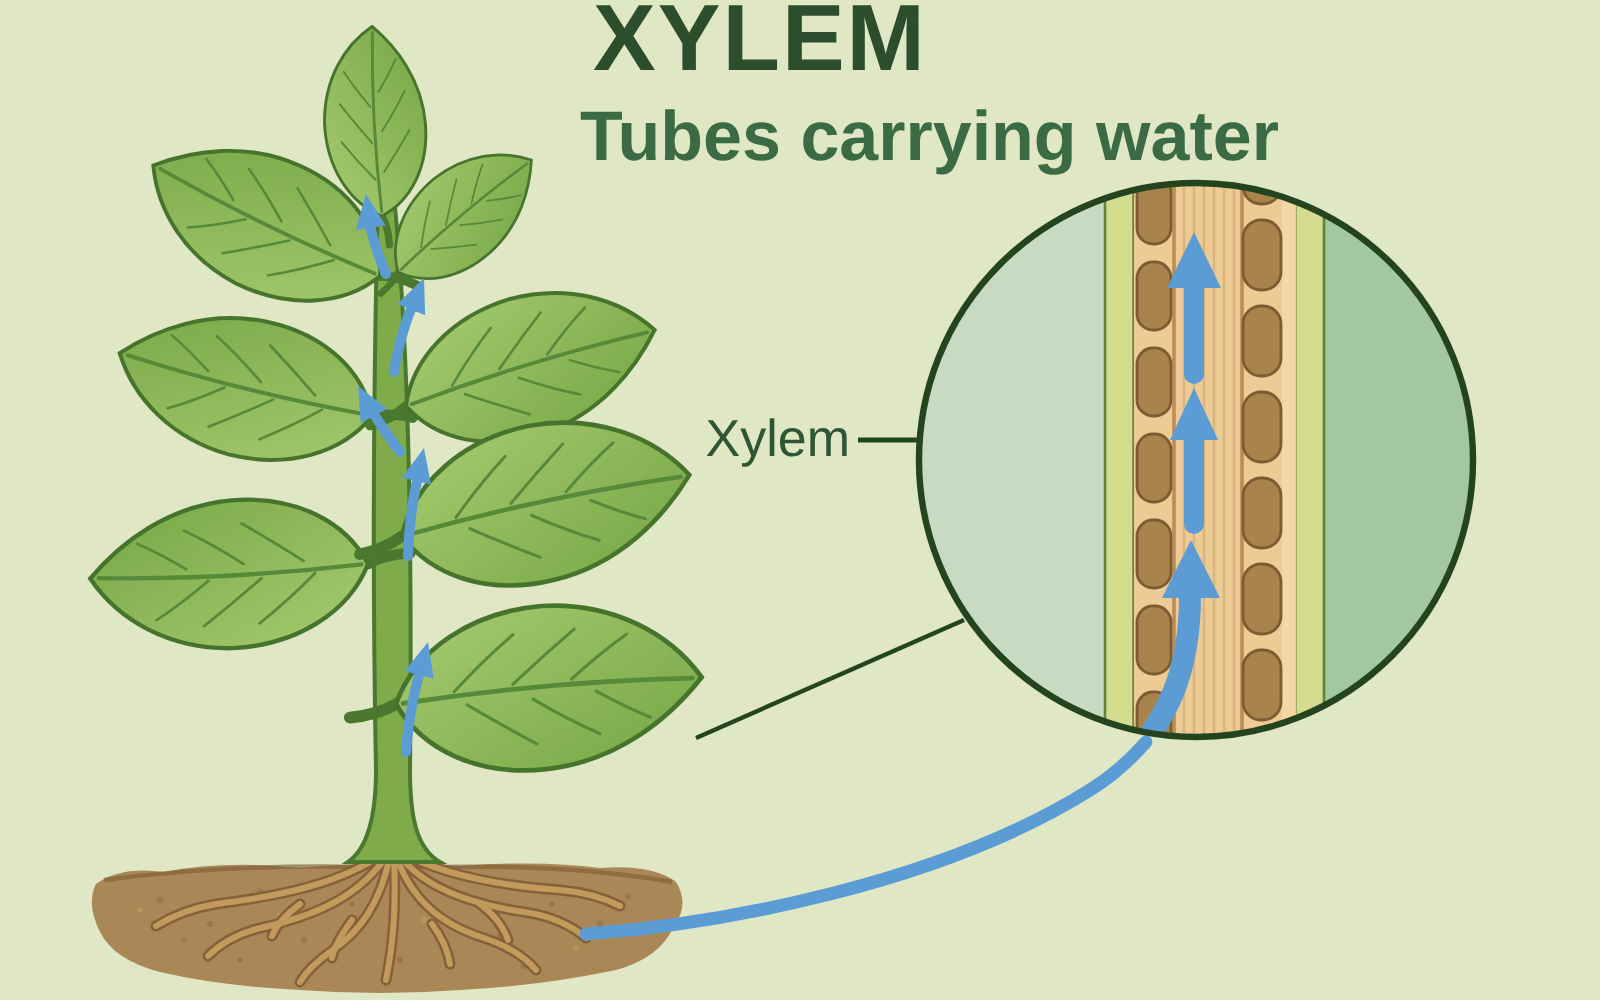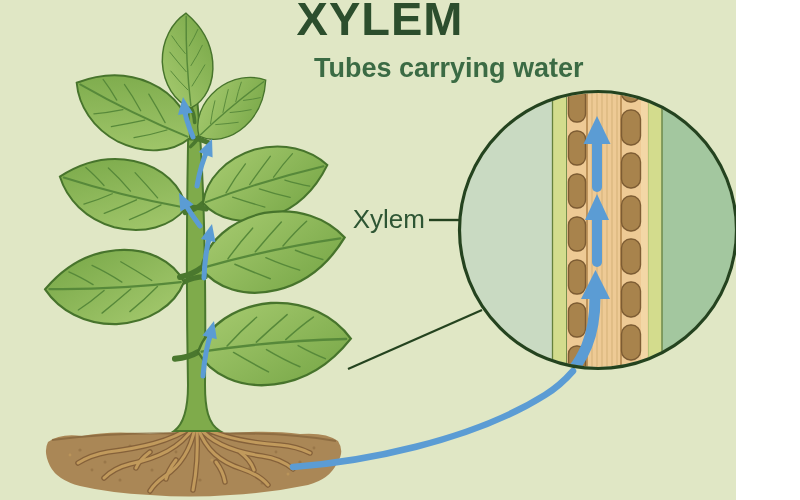--- a/index.html
+++ b/index.html
@@ -1,35 +1,34 @@
 <!DOCTYPE html>
 <html style="--bg: #e0e7c5; --title-green: #2c4e2d; --subtitle-green: #3b6b44; --label-green: #2e5634; --leaf-outline: #47742c; --vein: #57893a; --stem-fill: #7fab4b; --stem-outline: #4a782e; --arrow-blue: #5b9cd4; --soil-fill: #aa8756; --soil-edge: #7f5f38; --root-fill: #c19a5c; --root-outline: #85613a; --lens-border: #24431f; --lens-bg-left: #c9dac2; --lens-bg-right: #a3c79f; --strip-yellow: #d3dc8d; --strip-edge: #66803c; --tube-tan: #eeca95; --tube-tan-light: #f3d7a6; --cell-brown: #a8834c; --cell-outline: #7d5c33; --streak-light: #d9b57d; --streak-dark: #b98e55;"><head>
 <meta charset="utf-8">
 <style>
   html,body{margin:0;padding:0;}
   .stage{
     position:relative;
-    width:736px;height:500px;
+    width:800px;height:500px;
     overflow:hidden;
     background:var(--bg,#e0e7c5);
     font-family:"Liberation Sans",sans-serif;
   }
   .stage svg{position:absolute;left:0;top:0;}
   .title{
     position:absolute;left:276px;top:-6px;width:208px;
     text-align:center;
     font-weight:bold;font-size:47px;line-height:1.05;
     letter-spacing:1px;
     color:var(--title-green,#2c4e2d);
   }
   .subtitle{
     position:absolute;left:290px;top:52px;
-    font-weight:600;font-size:27px;line-height:33px;
+    font-weight:600;font-size:35px;line-height:33px;
     color:var(--subtitle-green,#3b6b44);
-    margin-left:24px;
   }
   .xylem-label{
     position:absolute;left:295px;top:204px;width:130px;
     text-align:right;
     font-size:26px;line-height:30px;
     color:var(--label-green,#2e5634);
   }
   
   .leafO{fill:url(#leafG);stroke:var(--leaf-outline,#47742c);stroke-width:2;}
   .vein{stroke:var(--vein,#57893a);fill:none;stroke-linecap:round;}

